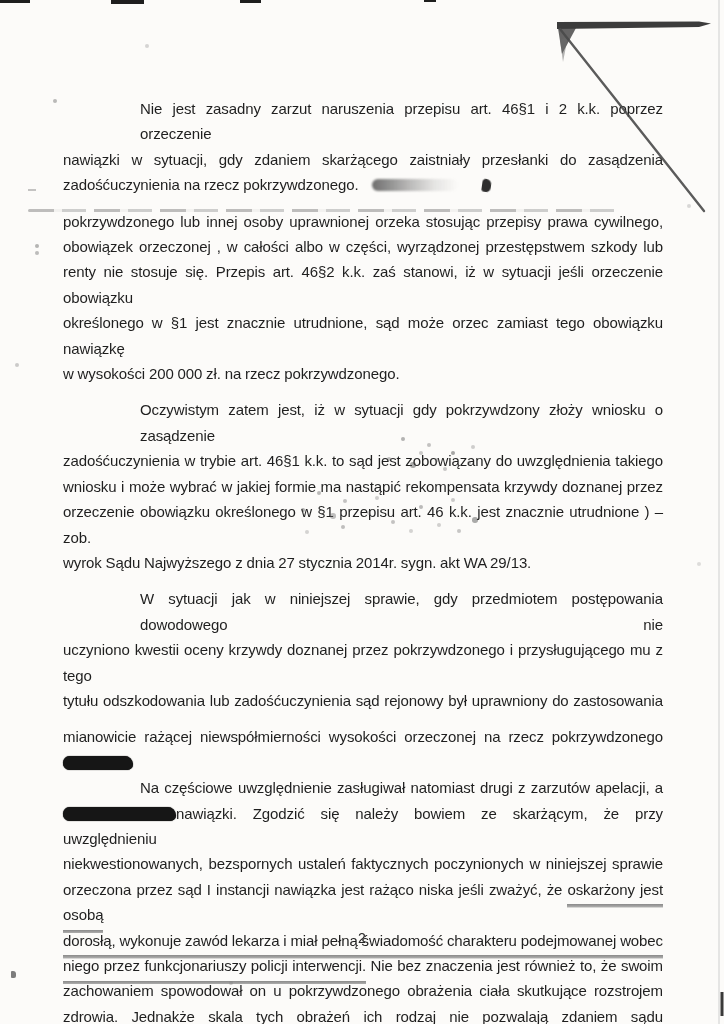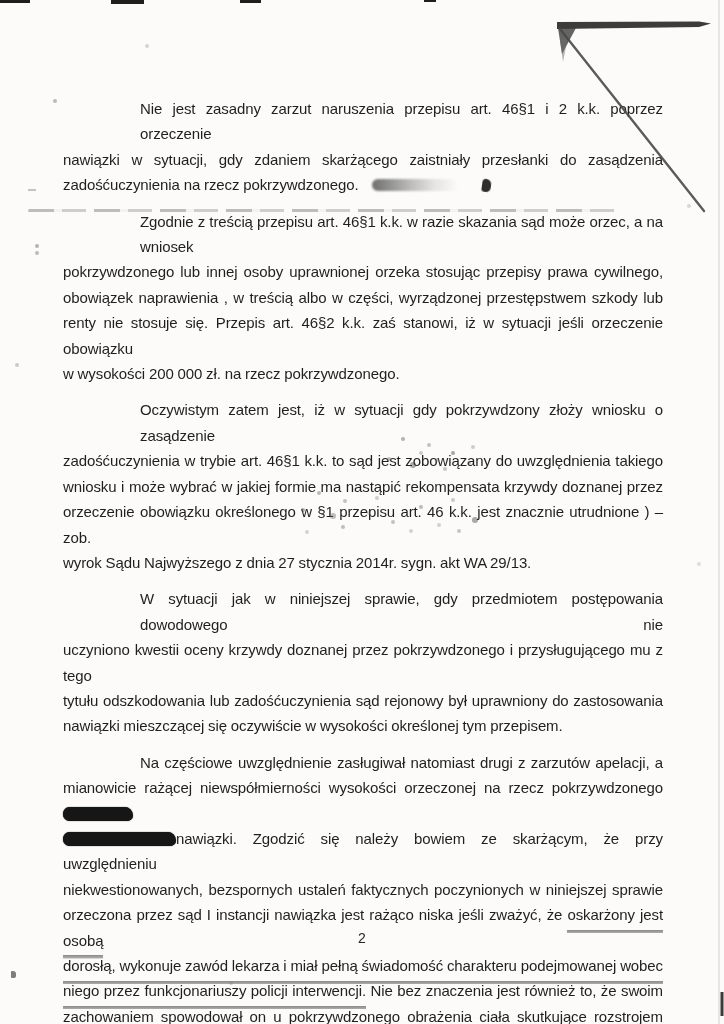--- a/index.html
+++ b/index.html
@@ -100,42 +100,41 @@
   <div class="speck speckB"></div>
   <div class="speck speckC"></div>
 
   <div class="doc">
       <div class="paragraph">
         <div class="line justify indent"><span class="seg">Nie jest zasadny zarzut naruszenia przepisu art. 46§1 i 2 k.k. poprzez orzeczenie</span></div>
         <div class="line justify"><span class="seg">nawiązki w sytuacji, gdy zdaniem skarżącego zaistniały przesłanki do zasądzenia</span></div>
         <div class="line left"><span class="seg">zadośćuczynienia na rzecz pokrzywdzonego.</span><span class="smudge"></span><span class="smudge-dot"></span></div>
       </div>
       <div class="paragraph">
-        <div class="line justify indent"><span class="seg">Zgodnie z treścią przepisu art. 46§1 k.k. w razie skazania sąd może orzec, a na wniosek</span></div>
         <div class="line justify"><span class="seg">pokrzywdzonego lub innej osoby uprawnionej orzeka stosując przepisy prawa cywilnego,</span></div>
-        <div class="line justify"><span class="seg">obowiązek naprawienia , w treścią albo w części, wyrządzonej przestępstwem szkody lub</span></div>
+        <div class="line justify"><span class="seg">obowiązek orzeczonej , w całości albo w części, wyrządzonej przestępstwem szkody lub</span></div>
         <div class="line justify"><span class="seg">renty nie stosuje się. Przepis art. 46§2 k.k. zaś stanowi, iż w sytuacji jeśli orzeczenie obowiązku</span></div>
+        <div class="line justify"><span class="seg">określonego w §1 jest znacznie utrudnione, sąd może orzec zamiast tego obowiązku nawiązkę</span></div>
         <div class="line left"><span class="seg">w wysokości 200 000 zł. na rzecz pokrzywdzonego.</span></div>
       </div>
       <div class="paragraph">
         <div class="line justify indent"><span class="seg">Oczywistym zatem jest, iż w sytuacji gdy pokrzywdzony złoży wniosku o zasądzenie</span></div>
         <div class="line justify"><span class="seg">zadośćuczynienia w trybie art. 46§1 k.k. to sąd jest zobowiązany do uwzględnienia takiego</span></div>
         <div class="line justify"><span class="seg">wniosku i może wybrać w jakiej formie ma nastąpić rekompensata krzywdy doznanej przez</span></div>
         <div class="line justify"><span class="seg">orzeczenie obowiązku określonego w §1 przepisu art. 46 k.k. jest znacznie utrudnione ) – zob.</span></div>
         <div class="line left"><span class="seg">wyrok Sądu Najwyższego z dnia 27 stycznia 2014r. sygn. akt WA 29/13.</span></div>
       </div>
       <div class="paragraph">
         <div class="line justify indent"><span class="seg">W sytuacji jak w niniejszej sprawie, gdy przedmiotem postępowania dowodowego nie</span></div>
         <div class="line justify"><span class="seg">uczyniono kwestii oceny krzywdy doznanej przez pokrzywdzonego i przysługującego mu z tego</span></div>
         <div class="line justify"><span class="seg">tytułu odszkodowania lub zadośćuczynienia sąd rejonowy był uprawniony do zastosowania</span></div>
-        <div class="line left"><span class="seg">nawiązki mieszczącej się oczywiście w wysokości określonej tym przepisem.</span></div>
       </div>
       <div class="paragraph">
+        <div class="line justify"><span class="seg">mianowicie rażącej niewspółmierności wysokości orzeczonej na rzecz pokrzywdzonego </span><span class="redaction" style="width: 70px;"></span></div>
         <div class="line justify indent"><span class="seg">Na częściowe uwzględnienie zasługiwał natomiast drugi z zarzutów apelacji, a</span></div>
-        <div class="line justify"><span class="seg">mianowicie rażącej niewspółmierności wysokości orzeczonej na rzecz pokrzywdzonego </span><span class="redaction" style="width: 70px;"></span></div>
         <div class="line justify"><span class="redaction" style="width: 113px;"></span><span class="seg">nawiązki. Zgodzić się należy bowiem ze skarżącym, że przy uwzględnieniu</span></div>
         <div class="line justify"><span class="seg">niekwestionowanych, bezspornych ustaleń faktycznych poczynionych w niniejszej sprawie</span></div>
         <div class="line justify"><span class="seg">orzeczona przez sąd I instancji nawiązka jest rażąco niska jeśli zważyć, że </span><span class="seg u-marker">oskarżony jest osobą</span></div>
         <div class="line justify"><span class="seg u-marker">dorosłą, wykonuje zawód lekarza i miał pełną świadomość charakteru podejmowanej wobec</span></div>
         <div class="line justify"><span class="seg u-marker">niego przez funkcjonariuszy policji interwencji.</span><span class="seg"> Nie bez znaczenia jest również to, że swoim</span></div>
         <div class="line justify"><span class="seg">zachowaniem spowodował on u pokrzywdzonego obrażenia ciała skutkujące rozstrojem</span></div>
         <div class="line justify"><span class="seg">zdrowia. Jednakże skala tych obrażeń ich rodzaj nie pozwalają zdaniem sądu odwoławczego</span></div>
       </div>
     </div>
 

